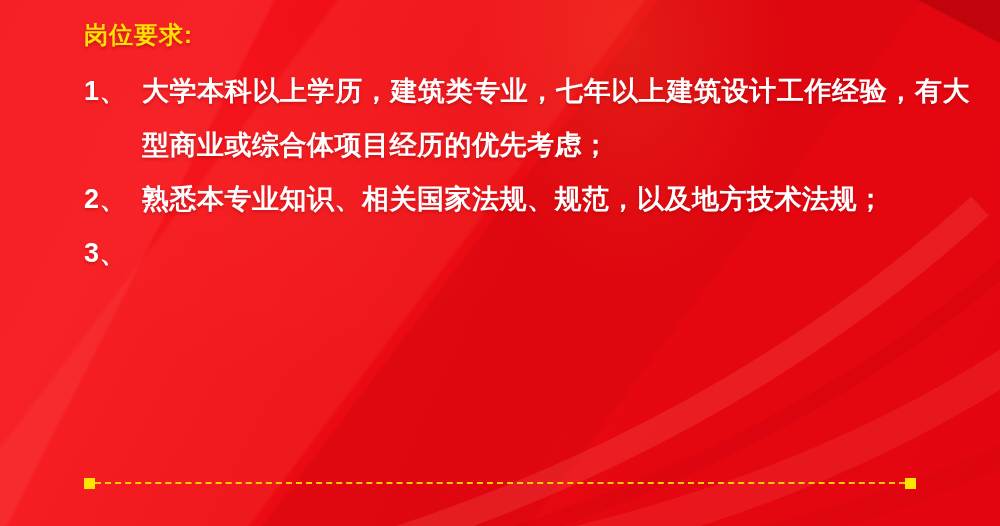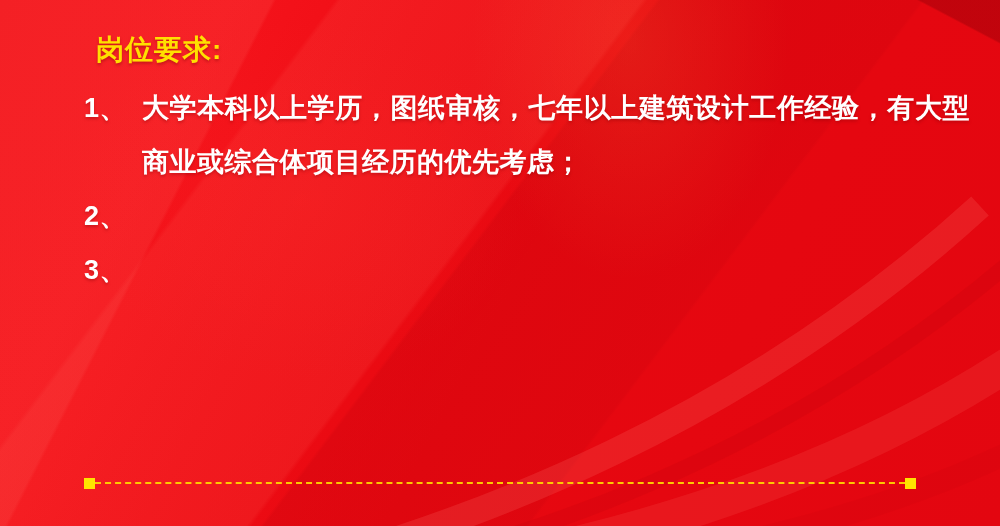--- a/index.html
+++ b/index.html
@@ -107,24 +107,24 @@
   }
 
   
   .content {
     position: relative;
     z-index: 5;
     padding: 20px 0 0 0;
   }
 
   .title {
-    margin: 12px;
+    margin: 0;
     padding: 0 0 0 84px;
     color: #FFE000;
-    font-size: 28px;
+    font-size: 24px;
     font-weight: bold;
     letter-spacing: 1px;
     line-height: 1.25;
     text-shadow: 0 2px 3px rgba(120,0,6,.38);
     white-space: nowrap;
   }
 
   .req-list {
     margin: 14px 0 0 0;
     padding: 0;
@@ -203,25 +203,26 @@
   </div>
 
   <div class="content">
 
     <h1 class="title">岗位要求:</h1>
 
     <ul class="req-list">
 
       <li class="req-item">
         <span class="req-marker">1、</span>
-        <span class="req-text">大学本科以上学历，图纸审核，七年以上建筑设计工作经验，有大型商业或综合体项目经历的优先考虑；</span>
+        <span class="req-text">大学本科以上学历，建筑类专业，七年以上建筑设计工作经验，有大型商业或综合体项目经历的优先考虑；</span>
       </li>
 
       <li class="req-item">
         <span class="req-marker">2、</span>
+        <span class="req-text">熟悉本专业知识、相关国家法规、规范，以及地方技术法规；</span>
       </li>
 
       <li class="req-item">
         <span class="req-marker">3、</span>
       </li>
 
     </ul>
   </div>
 
   <div class="divider">

